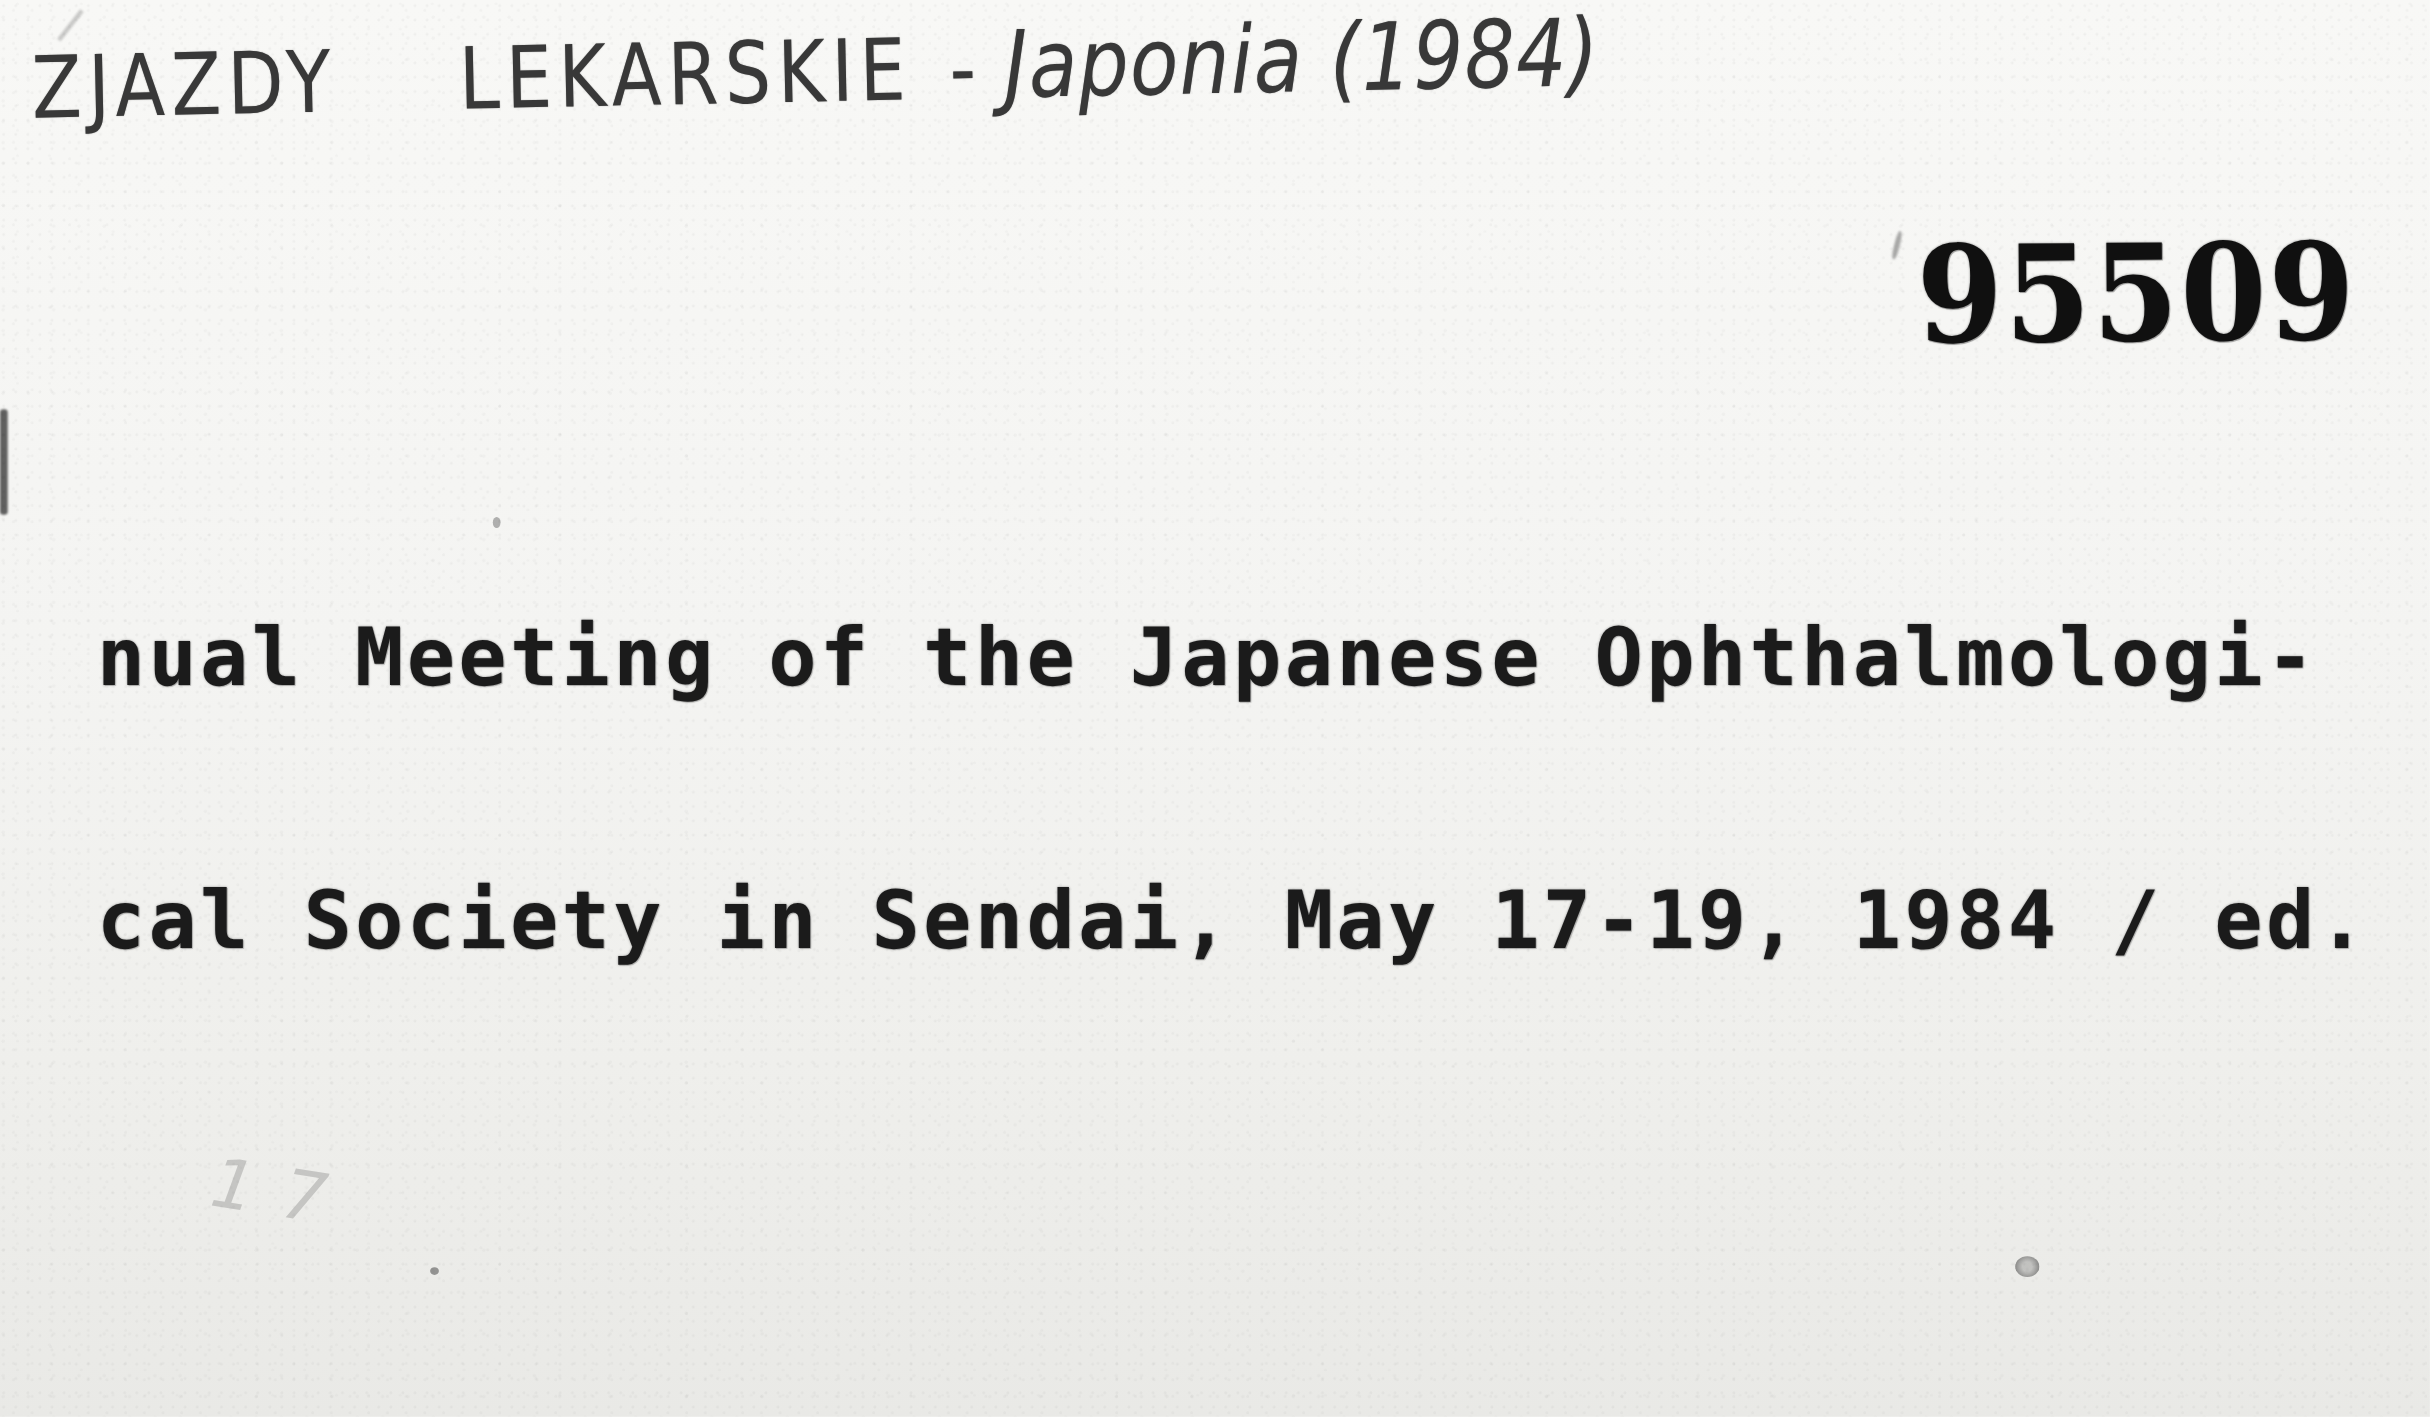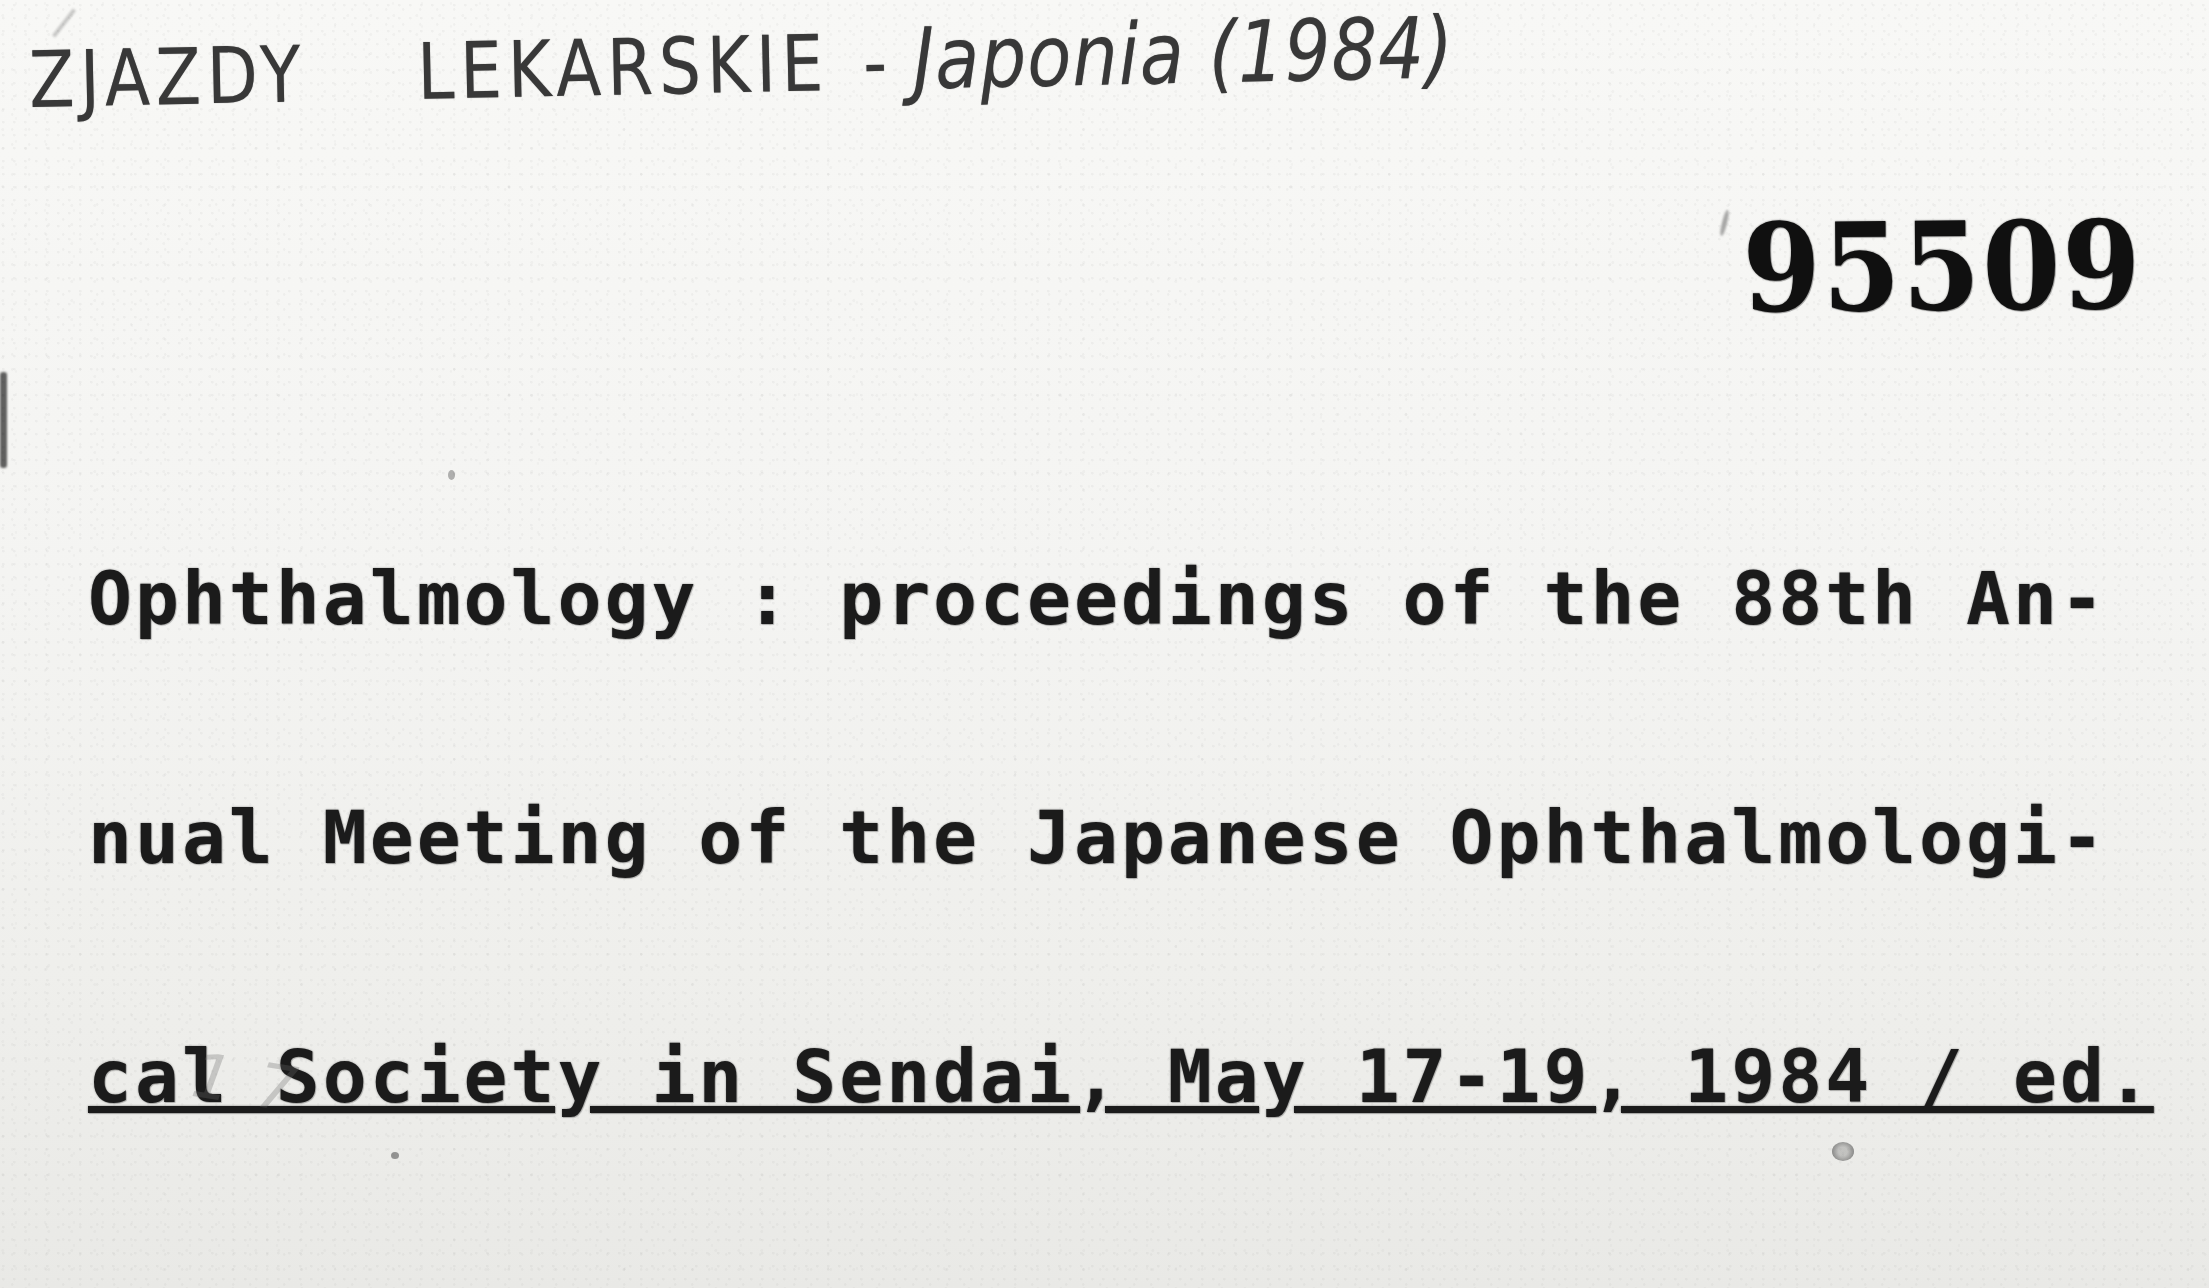--- a/index.html
+++ b/index.html
@@ -90,21 +90,20 @@
 <div class="card">
   <div class="scan-grain"></div>
 
   <div class="header">
     <span class="subject">ZJAZDY LEKARSKIE</span><span class="dash">-</span><span class="place">Japonia (1984)</span>
   </div>
 
   <div class="stamp">95509</div>
 
   <div class="typed">
-    <div class="tline">Ophthalmology : proceedings of the 88th An-</div>
     <div class="tline">nual Meeting of the Japanese Ophthalmologi-</div>
     <div class="tline">cal Society in Sendai, May 17-19, 1984 / ed.</div>
     
     
     
     
   </div>
 
   <div class="pencil">17</div>
 

